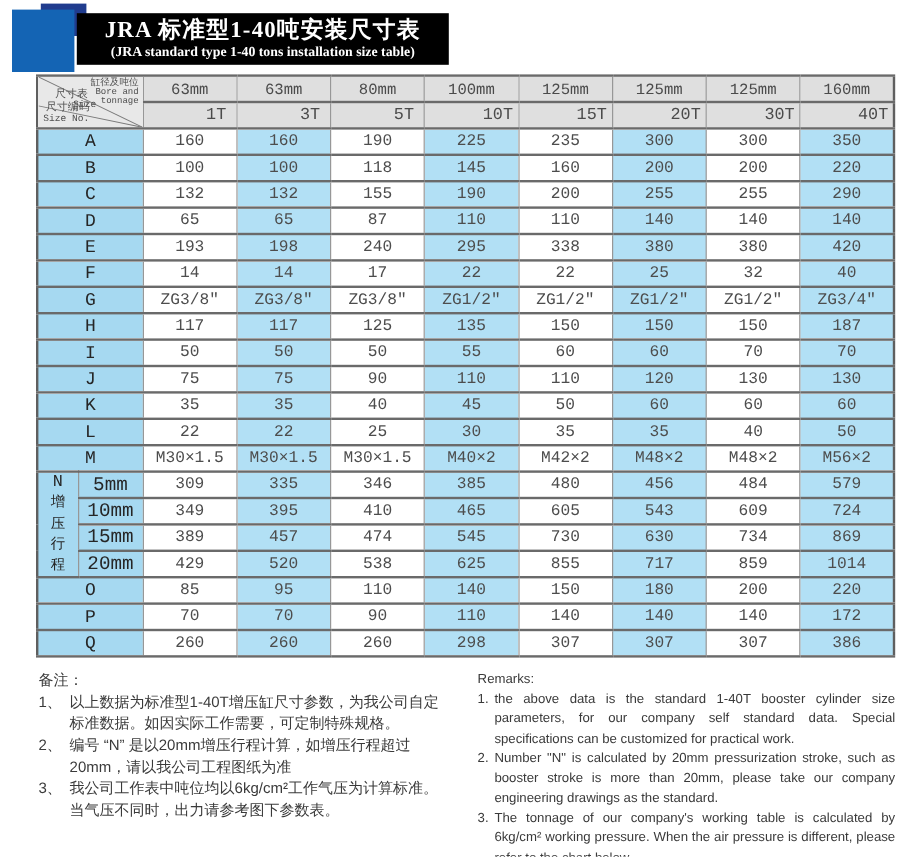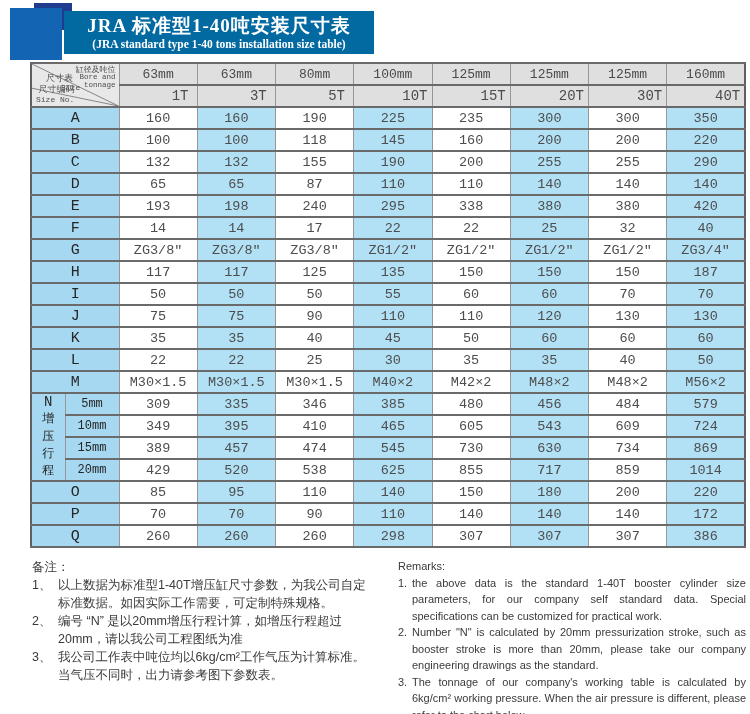--- a/index.html
+++ b/index.html
@@ -15,21 +15,21 @@
   .fold {
     position:absolute; left:34px; top:3px; width:38px; height:27px;
     background:#203c8e;
   }
   .deco-square {
     position:absolute; left:10px; top:8px; width:52px; height:52px;
     background:#1464b4;
   }
   .banner {
     position:absolute; left:64px; top:11px; width:310px; height:43px;
-    background:#0369a1; color:#ffffff; text-align:center;
+    background:#000000; color:#ffffff; text-align:center;
     display:flex; flex-direction:column; justify-content:center;
     font-family:"Liberation Serif","DejaVu Serif",serif;
   }
   .banner .t1 { font-size:19px; font-weight:700; letter-spacing:1px; line-height:22px; }
   .banner .t2 { font-size:11.5px; font-weight:700; line-height:14px; }
 
   
   table.size-table {
     border-collapse:collapse; table-layout:fixed;
     width:716px; margin-left:30px;font-family:Liberation Mono, monospace;
@@ -37,21 +37,21 @@
   table.size-table td {
     border-left:1px solid #979797; border-right:1px solid #979797;
     border-top:2px solid #6a6a6a; border-bottom:2px solid #6a6a6a;
     text-align:center; vertical-align:middle;
     height:22px; padding:0; overflow:hidden; white-space:nowrap;
   }
   table.size-table { border:2px solid #5f5f5f; }
   td.hcell { background:#dfdfdf; color:#4b4b4b; font-size:13px; height:26px;margin-top:42px; }
   td.hcell.ton { font-size:14px;padding-left:44px; }
   td.label { background:#a6d9f1; color:#262626; font-size:15px; }
-  td.sublab { background:#a6d9f1; color:#262626; font-size:12px; }
+  td.sublab { background:#a6d9f1; color:#262626; font-size:16px; }
   td.dcell { color:#4d4d4d; font-size:13.5px; }
   td.dcell.blue { background:#b2e0f5; }
   td.dcell.white { background:#ffffff; }
 
   td.corner { background:#e8e8e8; position:relative; padding:0; height:52px; }
   td.corner svg { position:absolute; left:0; top:0; width:100%; height:100%; }
   td.corner .czone { position:absolute; color:#4f4f4f; line-height:1.05; }
   .c-size   { left:7px; top:11px; font-size:9px; text-align:center; }
   .c-size .en { display:block; padding-left:22px; font-size:8px; }
   .c-bore   { right:3px; top:2px; font-size:8px; text-align:right; }

